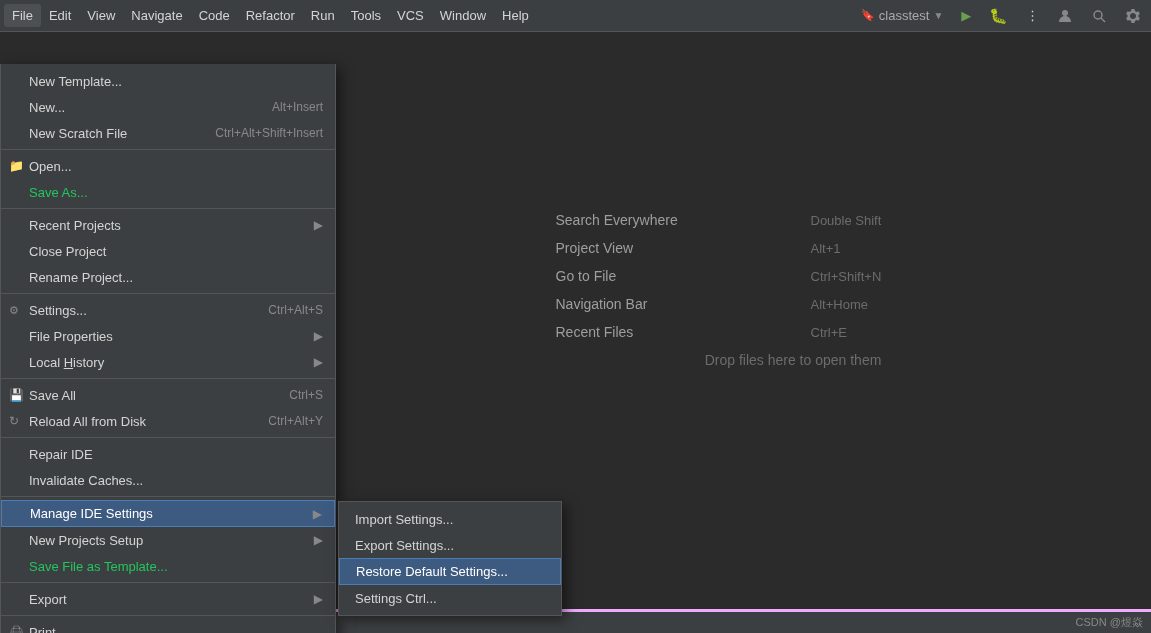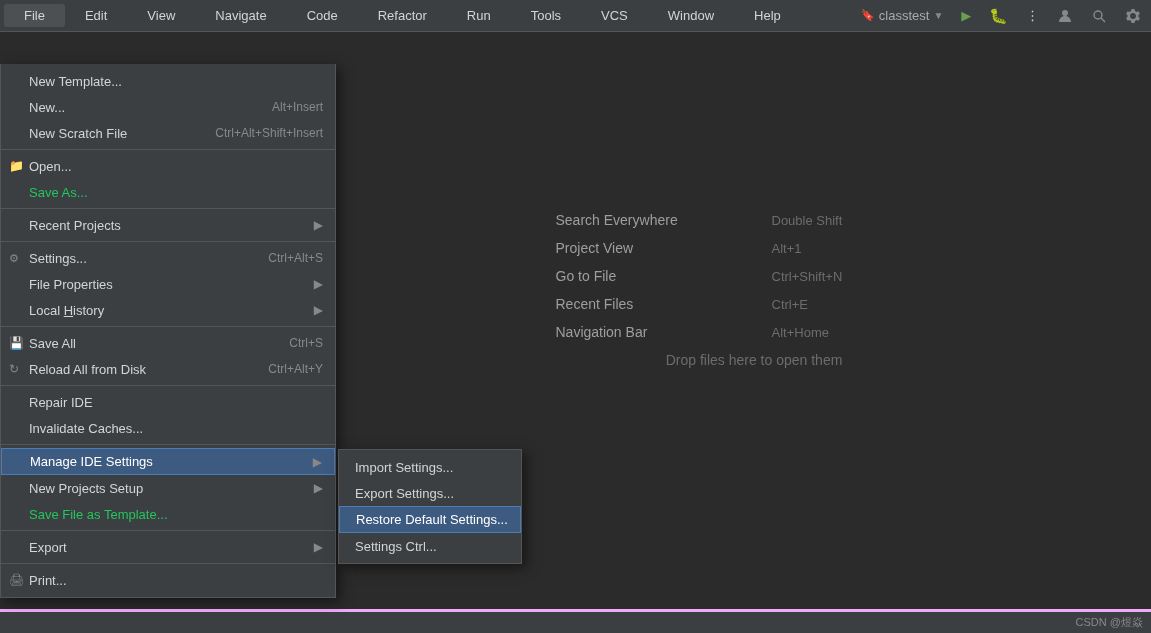--- a/index.html
+++ b/index.html
@@ -17,21 +17,21 @@
     
     .menubar {
       display: flex;
       align-items: center;
       background: #3c3f41;
       height: 32px;
       padding: 0 4px;
       border-bottom: 1px solid #555;
     }
     .menubar-item {
-      padding: 4px 20px;
+      padding: 4px 8px;
       cursor: pointer;
       color: #d4d4d4;
       font-size: 13px;
       border-radius: 3px;
     }
     .menubar-item:hover, .menubar-item.active {
       background: #4c5052;
     }
     .menubar-item.active {
       background: #4c5052;
@@ -77,20 +77,21 @@
       font-size: 14px;
       gap: 36px;
     }
     .hint-action {
       color: #9e9e9e;
       min-width: 180px;
     }
     .hint-shortcut {
       color: #6c6c6c;
       font-size: 13px;
+      margin-left: 39px;
     }
     .drop-files {
       color: #6c6c6c;
       font-size: 14px;
       margin-top: 4px;
       text-align: right;
     }
 
     
     .dropdown-menu {
@@ -144,21 +145,21 @@
       height: 1px;
       background: #555;
       margin: 3px 0;
     }
 
     
     .submenu {
       position: absolute;
       top: 0;
       left: 336px;
-      width: 184px;
+      width: 224px;
       background: #3c3f41;
       border: 1px solid #555;
       z-index: 200;
       box-shadow: 4px 4px 12px rgba(0,0,0,0.5);
       padding: 4px 0;
     }
     .submenu-item {
       display: flex;
       align-items: center;
       padding: 5px 12px 5px 16px;
@@ -276,27 +277,27 @@
     </div>
     <div class="center-hint-item">
       <span class="hint-action">Project View</span>
       <span class="hint-shortcut">Alt+1</span>
     </div>
     <div class="center-hint-item">
       <span class="hint-action">Go to File</span>
       <span class="hint-shortcut">Ctrl+Shift+N</span>
     </div>
     <div class="center-hint-item">
+      <span class="hint-action">Navigation Bar</span>
+      <span class="hint-shortcut">Alt+Home</span>
+    </div>
+    <div class="center-hint-item">
       <span class="hint-action">Recent Files</span>
       <span class="hint-shortcut">Ctrl+E</span>
     </div>
-    <div class="center-hint-item">
-      <span class="hint-action">Navigation Bar</span>
-      <span class="hint-shortcut">Alt+Home</span>
-    </div>
     <div class="drop-files">
       <span>Drop files here to open them</span>
     </div>
   </div>
 
   <div class="dropdown-menu">
 
     <div class="menu-item">
       <span>New Template...</span>
     </div>
@@ -315,20 +316,26 @@
       <span>Open...</span>
     </div>
     <div class="menu-item disabled">
       <span>Save As...</span>
     </div>
     <div class="menu-separator"></div>
 
     <div class="menu-item">
       <span>Recent Projects</span>
       <span class="arrow">▶</span>
+    </div>
+    <div class="menu-item">
+      <span>Close Project</span>
+    </div>
+    <div class="menu-item">
+      <span>Rename Project...</span>
     </div>
     <div class="menu-separator"></div>
 
     <div class="menu-item">
       <span class="icon" style="font-size:11px;">⚙</span>
       <span>Settings...</span>
       <span class="shortcut">Ctrl+Alt+S</span>
     </div>
     <div class="menu-item">
       <span>File Properties</span>

